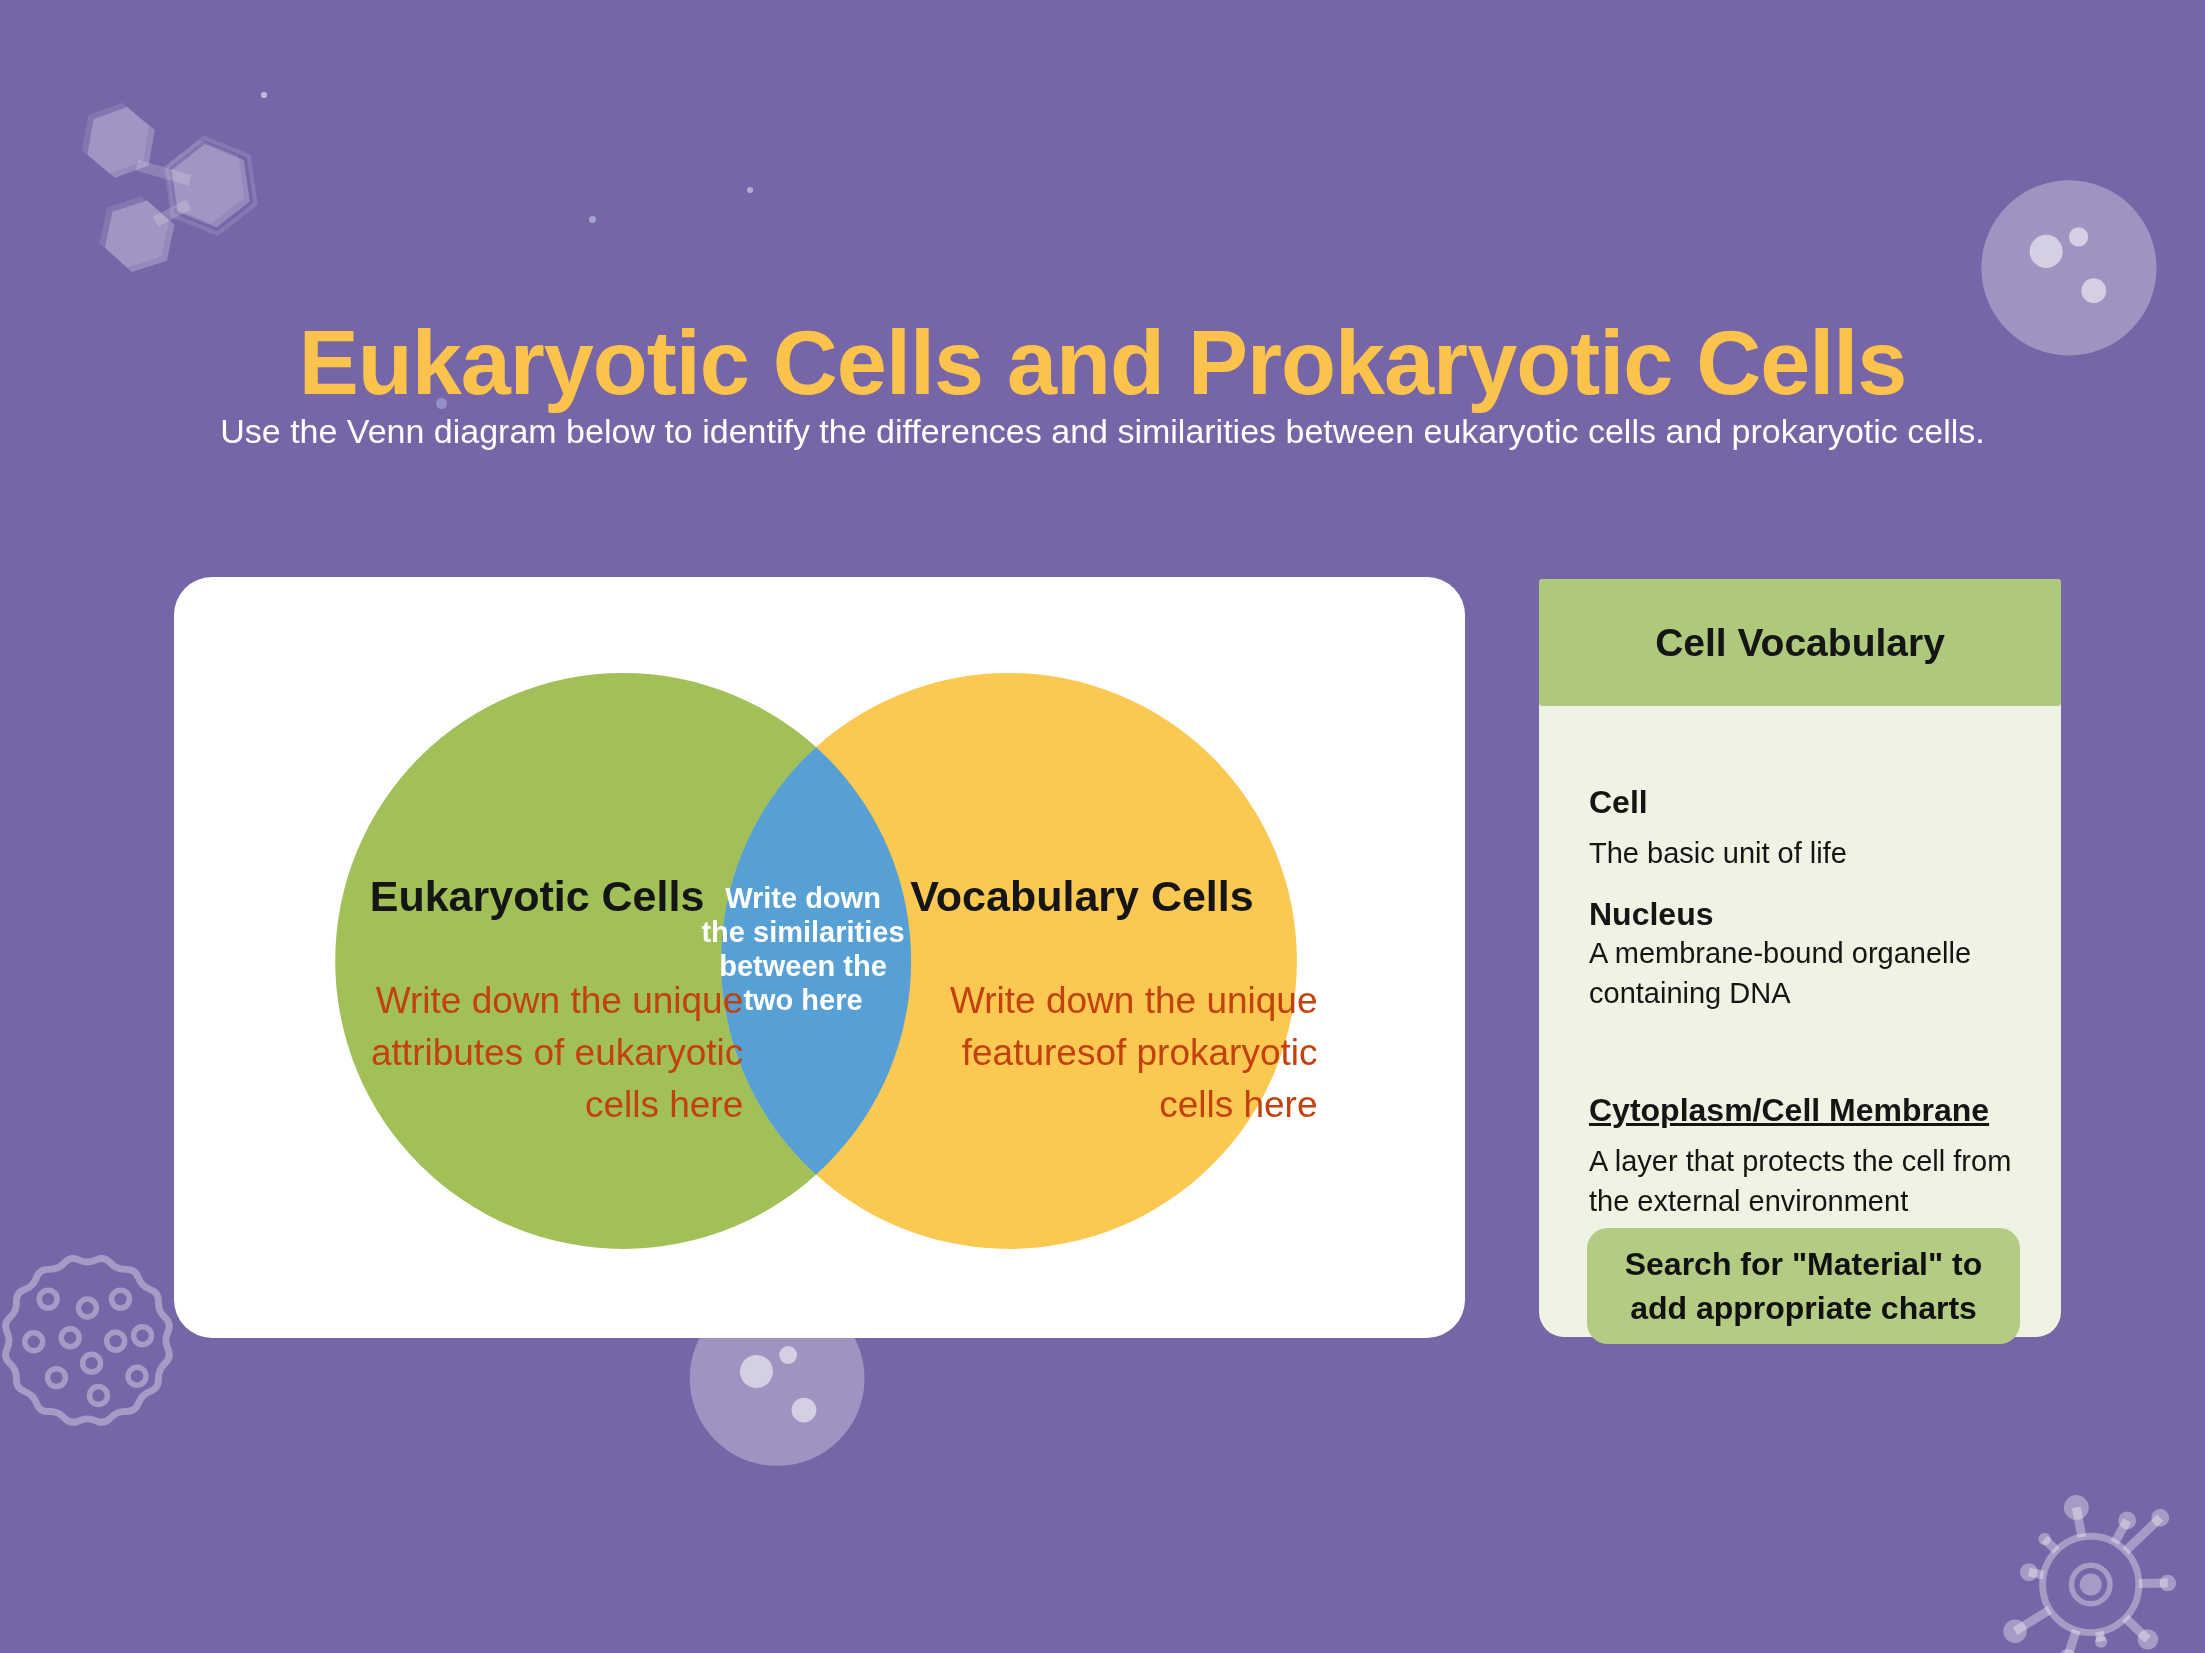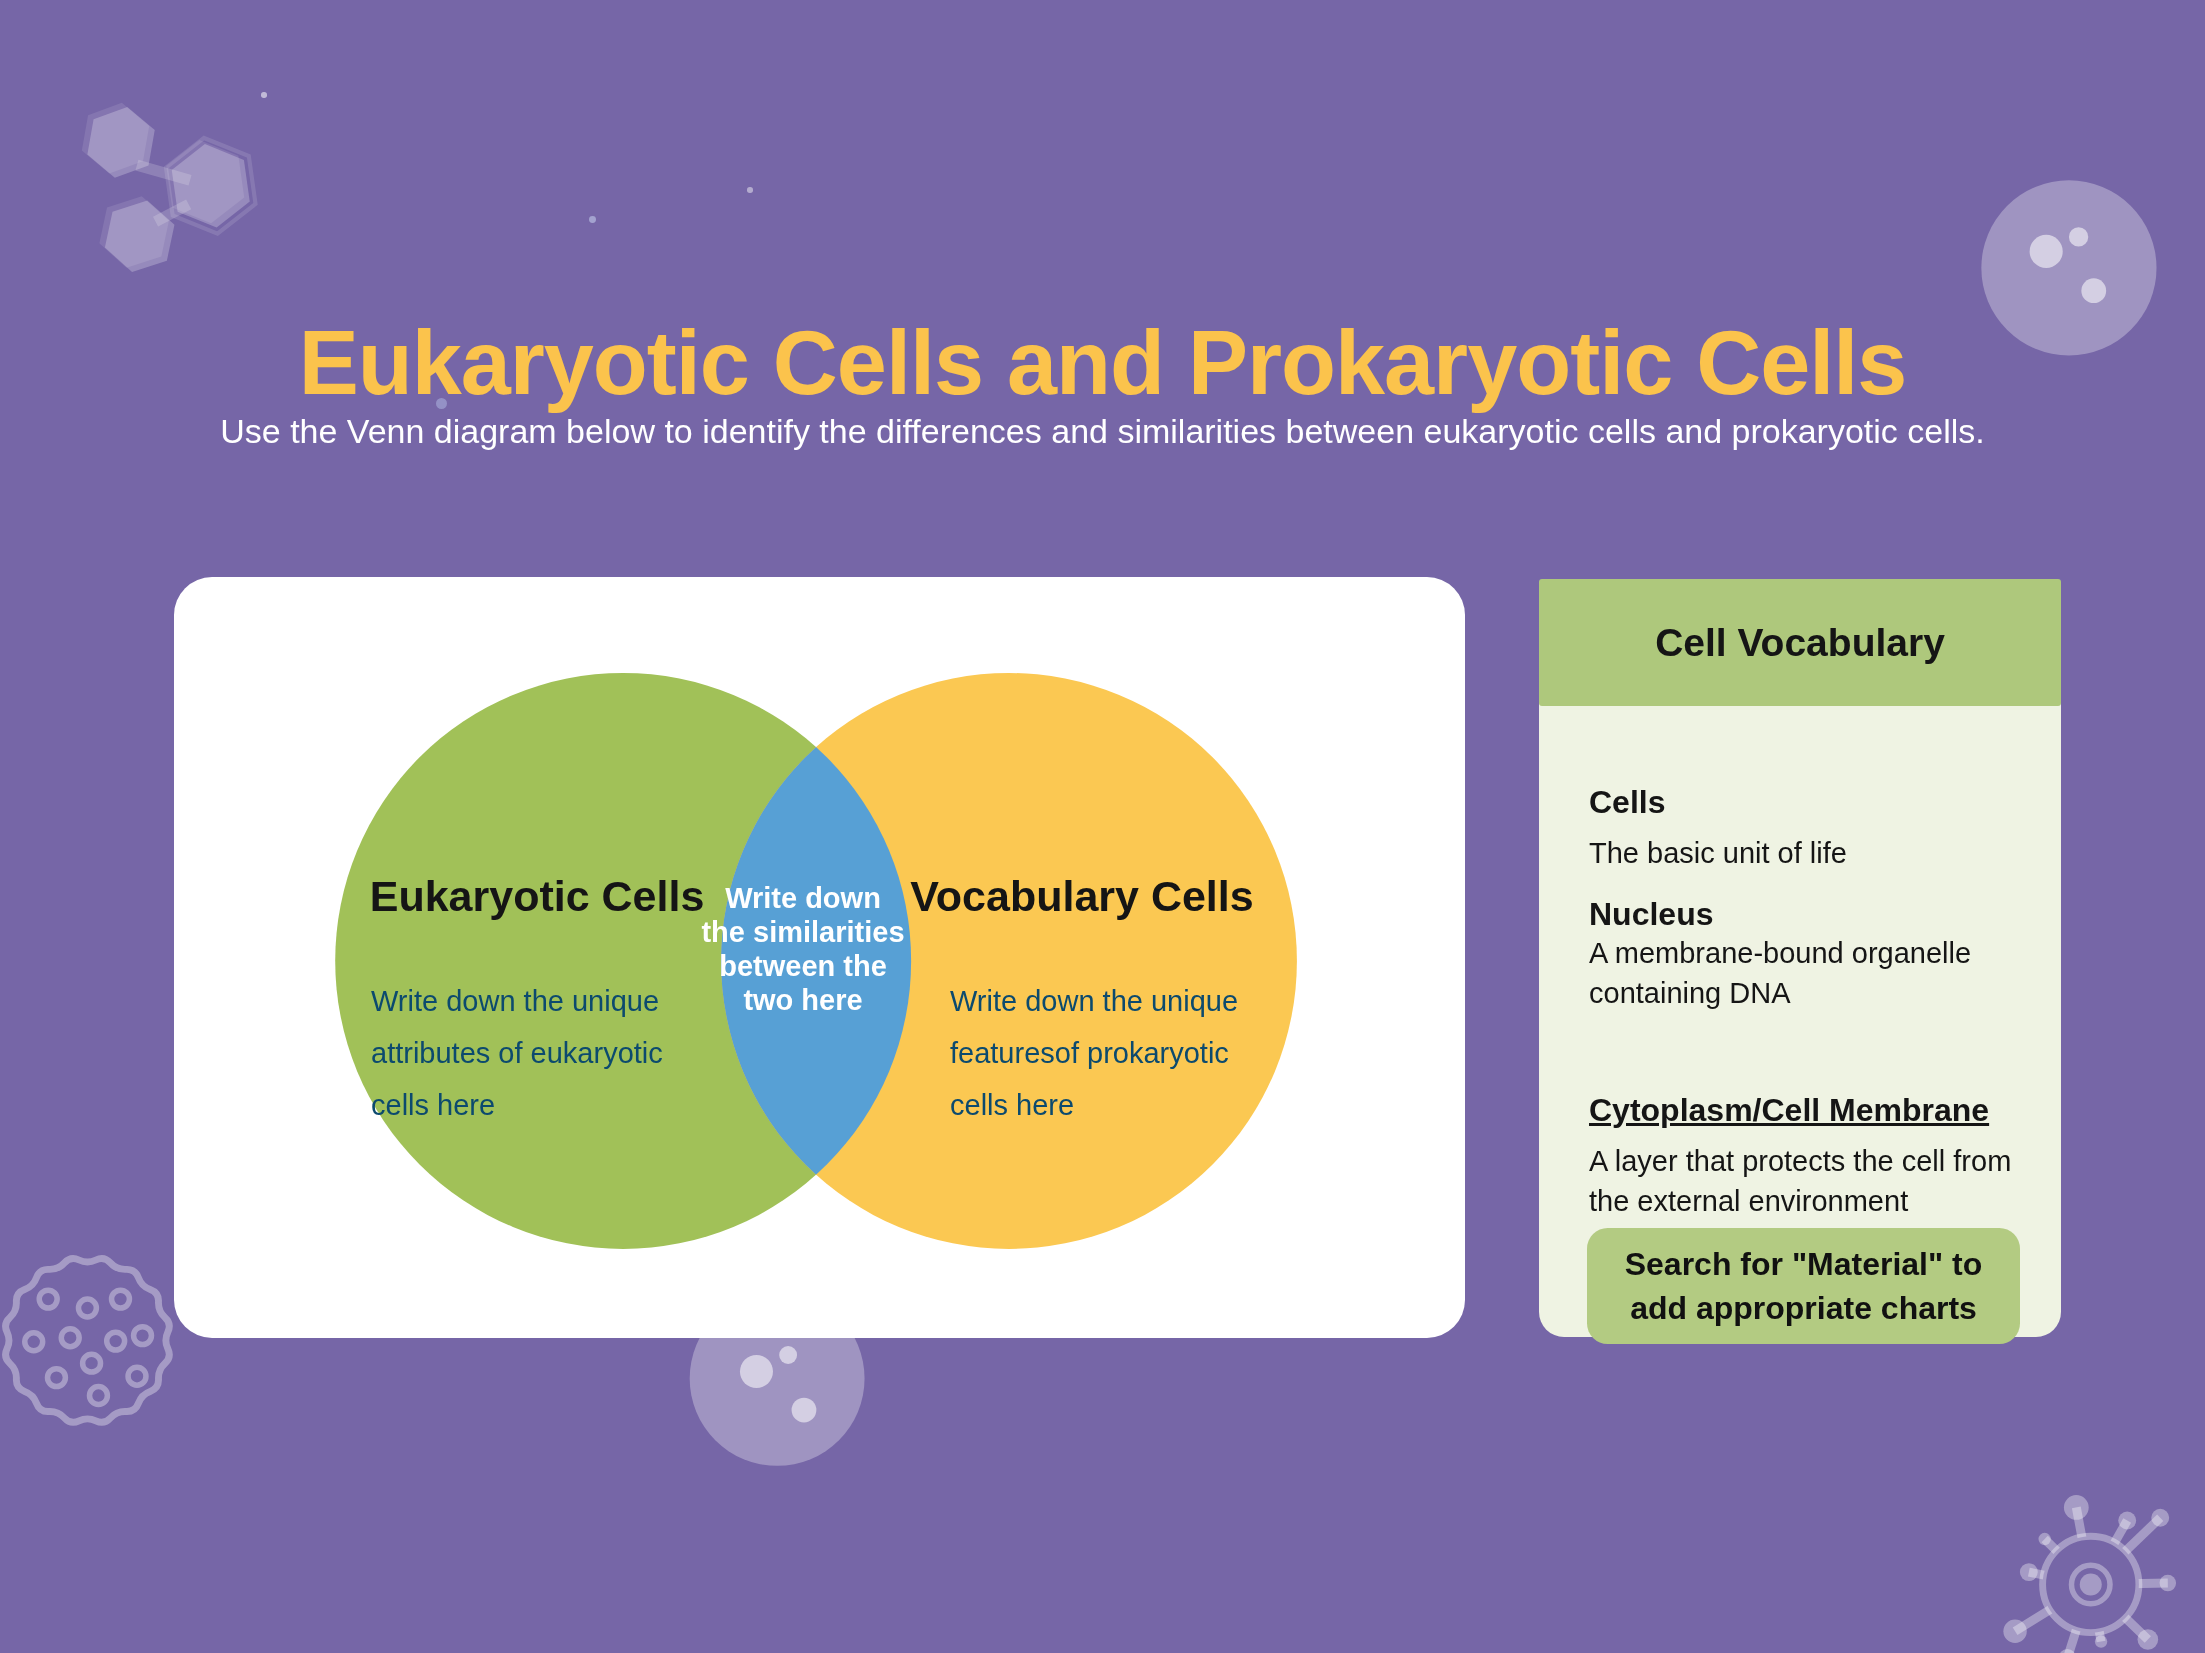--- a/index.html
+++ b/index.html
@@ -35,22 +35,22 @@
     position:absolute;left:174px;top:564px;width:1291px;height:761px;
     background:#FFFFFF;border-radius:38px;z-index:2;
   }
   .venn-title{
     position:absolute;top:295px;width:510px;text-align:center;
     font-size:43px;line-height:48px;font-weight:700;color:#151515;
   }
   .venn-title.euk{left:108px;}
   .venn-title.prok{left:653px;}
   .venn-body{
-    position:absolute;top:398px;font-size:29px;line-height:52px;
-    font-weight:400;color:#0c4a6e;
+    position:absolute;top:398px;font-size:37px;line-height:52px;
+    font-weight:400;color:#c2410c;text-align:right;
   }
   .venn-body.euk{left:197px;}
   .venn-body.prok{left:776px;}
   .lens-text{
     position:absolute;left:512px;top:304px;width:234px;text-align:center;
     font-size:29px;line-height:34px;font-weight:700;color:#FFFFFF;
   }
 
   
   .vocab-panel{
@@ -204,21 +204,21 @@
     <div class="lens-text">
       <div>Write down</div>
       <div>the similarities</div>
       <div>between the</div>
       <div>two here</div>
     </div>
   </div>
 
   <div class="vocab-panel">
     <div class="vocab-body">
-      <div class="vline vterm t1">Cells</div>
+      <div class="vline vterm t1">Cell</div>
       <div class="vline vdef d1a">The basic unit of life</div>
 
       <div class="vline vterm t2">Nucleus</div>
       <div class="vline vdef d2a">A membrane-bound organelle</div>
       <div class="vline vdef d2b">containing DNA</div>
 
       <div class="vline vterm t3">Cytoplasm/Cell Membrane</div>
       <div class="vline vdef d3a">A layer that protects the cell from</div>
       <div class="vline vdef d3b">the external environment</div>
 

